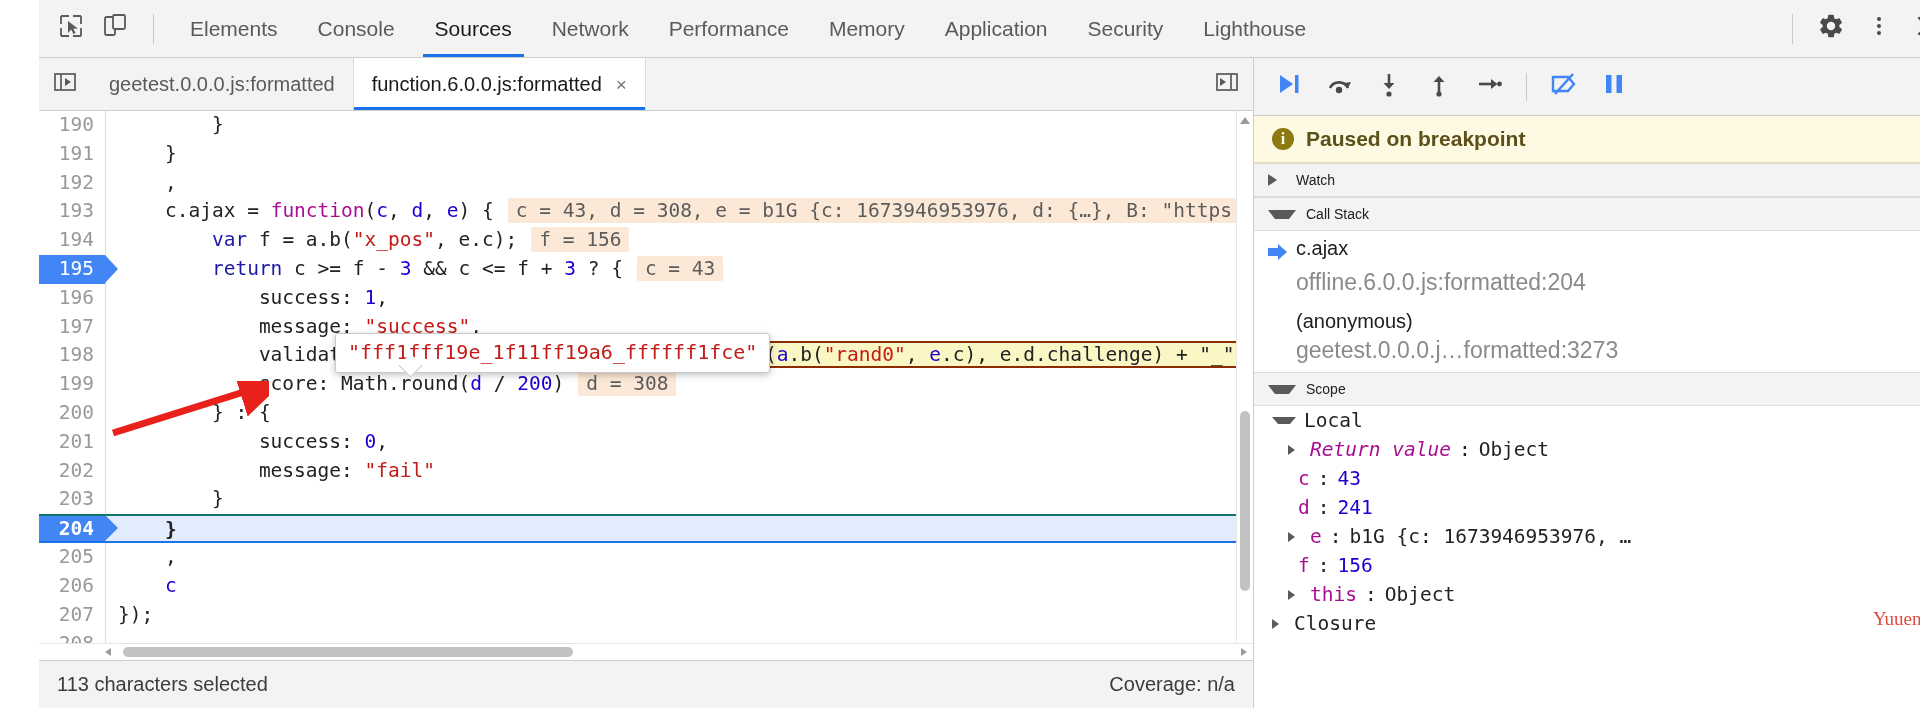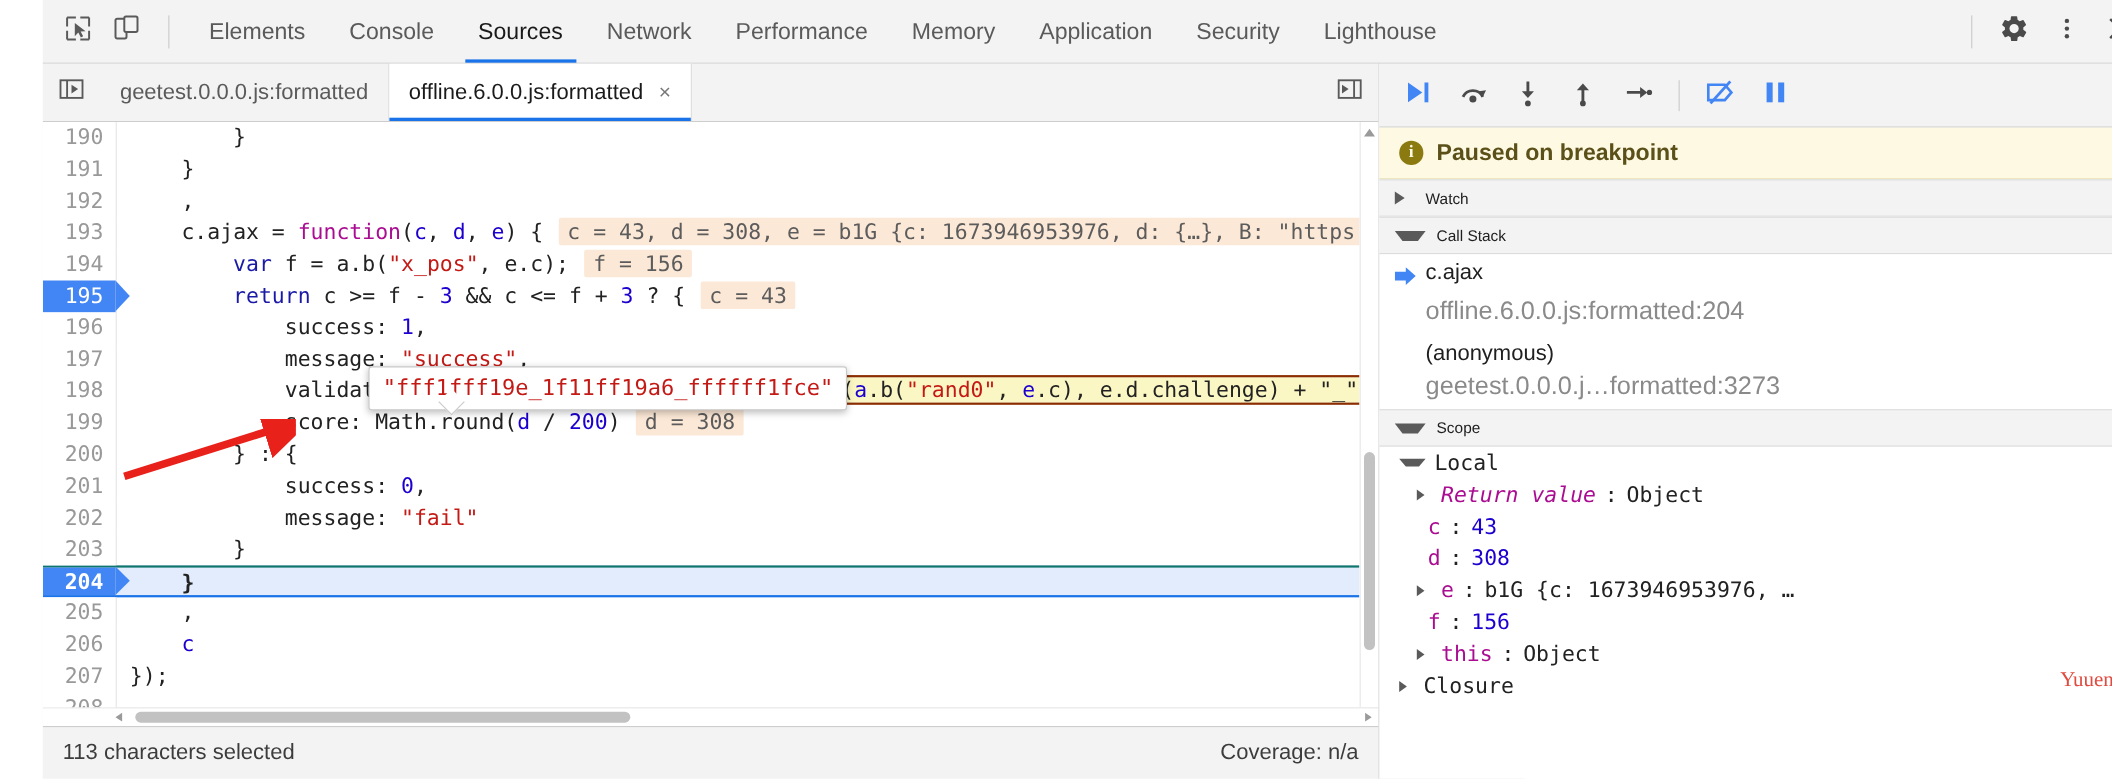--- a/index.html
+++ b/index.html
@@ -619,21 +619,21 @@
               <rect x="3" y="5" width="20" height="16" stroke="#5a5a5a" stroke-width="1.7" fill="none"></rect>
               <line x1="9" y1="5" x2="9" y2="21" stroke="#5a5a5a" stroke-width="1.7"></line>
               <path d="M13 9 L19 13 L13 17 Z" fill="#5a5a5a"></path>
             </svg>
           </span>
         </div>
         <div class="file-tab">
           <span>geetest.0.0.0.js:formatted</span>
         </div>
         <div class="file-tab active">
-          <span>offline.6.0.0.js:formatted</span>
+          <span>function.6.0.0.js:formatted</span>
           <span class="tab-close">×</span>
         </div>
         <div class="file-tabs-spacer"></div>
         <div class="navigator-btn">
           <span>
             <svg width="26" height="26" viewBox="0 0 26 26">
               <rect x="3" y="5" width="20" height="16" stroke="#5a5a5a" stroke-width="1.7" fill="none"></rect>
               <line x1="17" y1="5" x2="17" y2="21" stroke="#5a5a5a" stroke-width="1.7"></line>
               <path d="M6 9 L12 13 L6 17 Z" fill="#5a5a5a"></path>
             </svg>
@@ -815,21 +815,21 @@
 
         <div class="scope-row indent2">
           <span class="scope-key">c</span>
           <span class="scope-sep">: </span>
           <span class="scope-val-num">43</span>
         </div>
 
         <div class="scope-row indent2">
           <span class="scope-key">d</span>
           <span class="scope-sep">: </span>
-          <span class="scope-val-num">308</span>
+          <span class="scope-val-num">241</span>
         </div>
 
         <div class="scope-row indent">
           <span class="tri sm"></span>
           <span class="scope-key">e</span>
           <span class="scope-sep">: </span>
           <span class="scope-val-obj">b1G {c: 1673946953976, …</span>
         </div>
 
         <div class="scope-row indent2">

